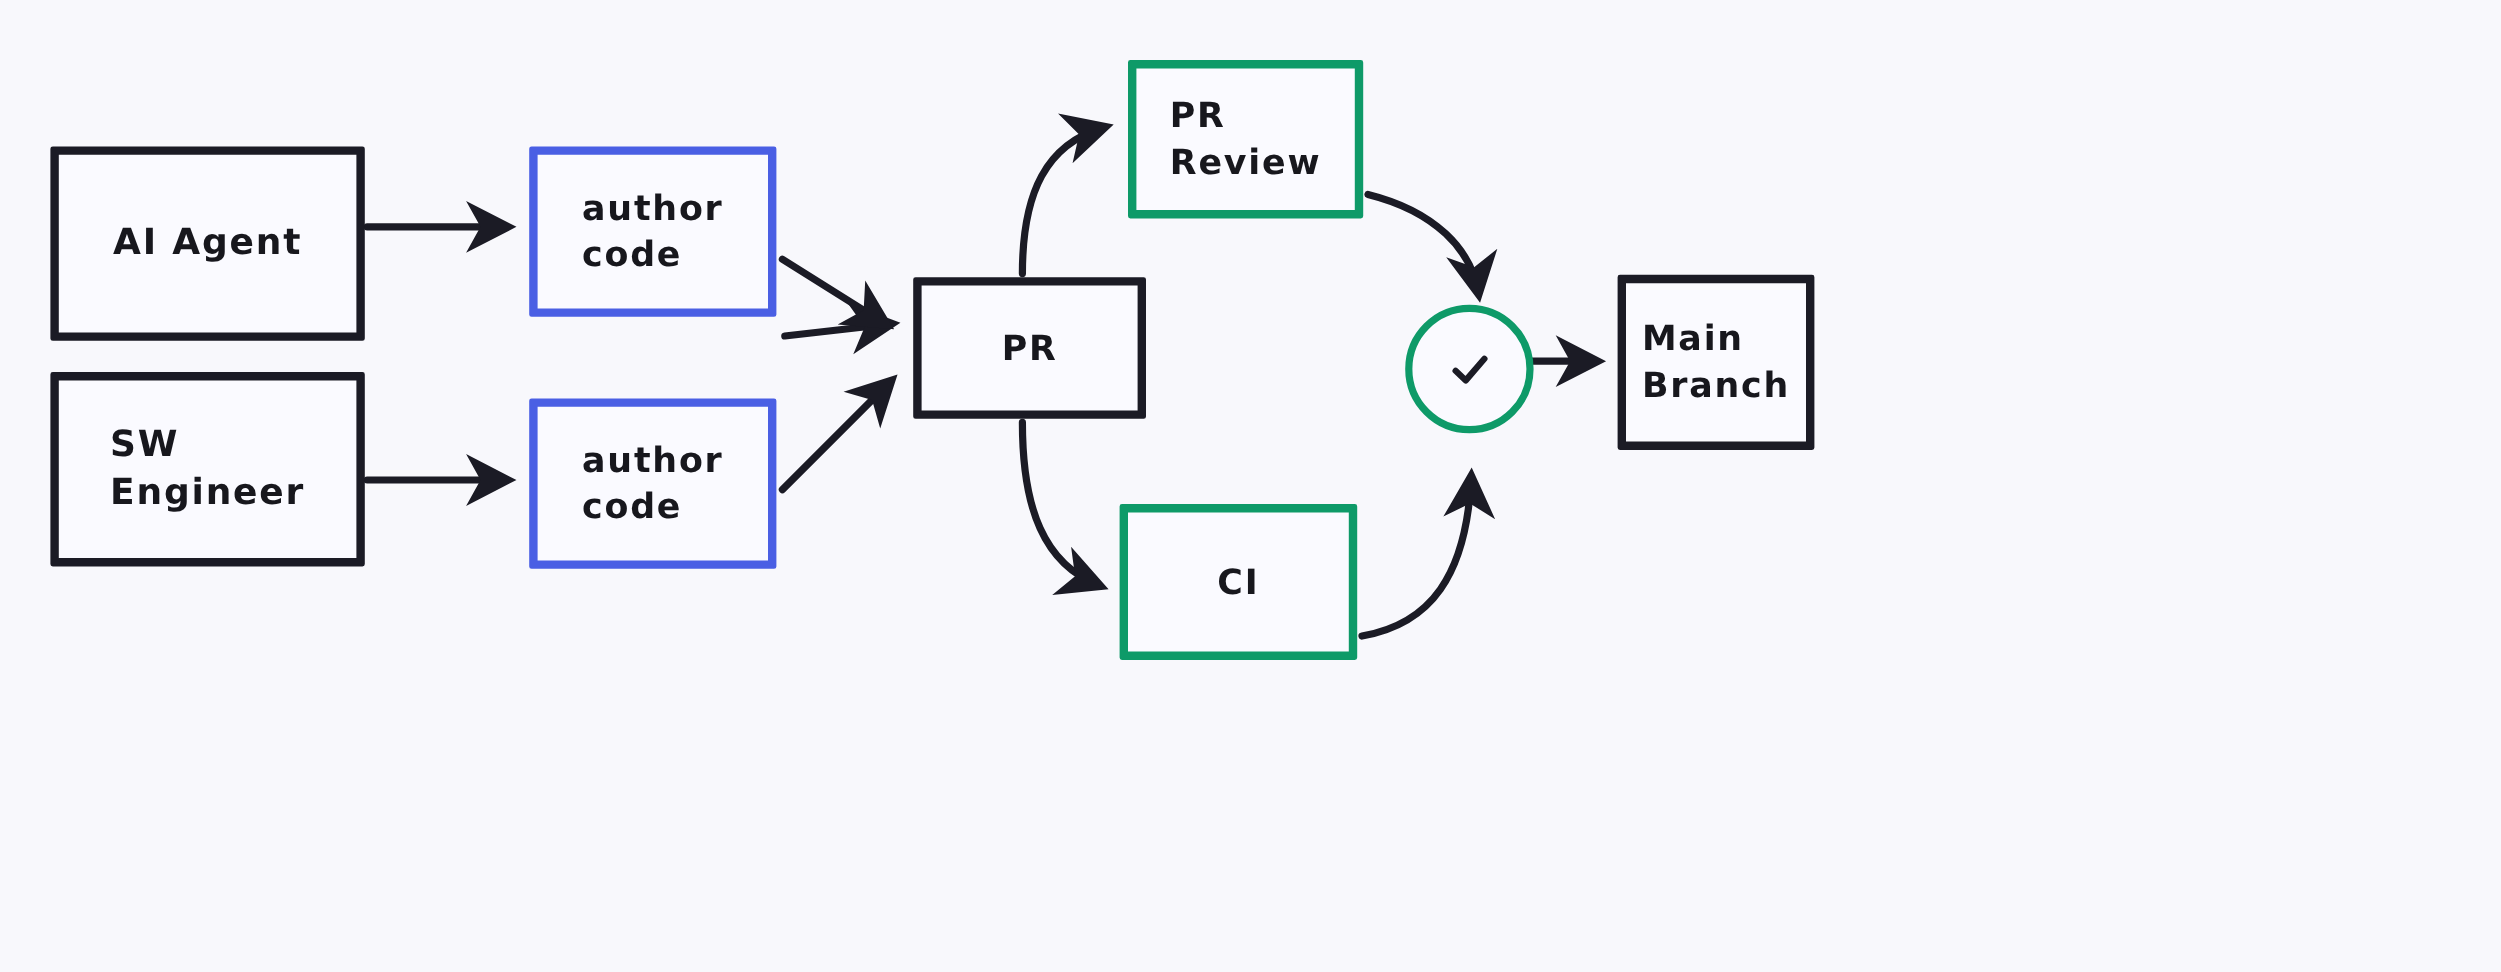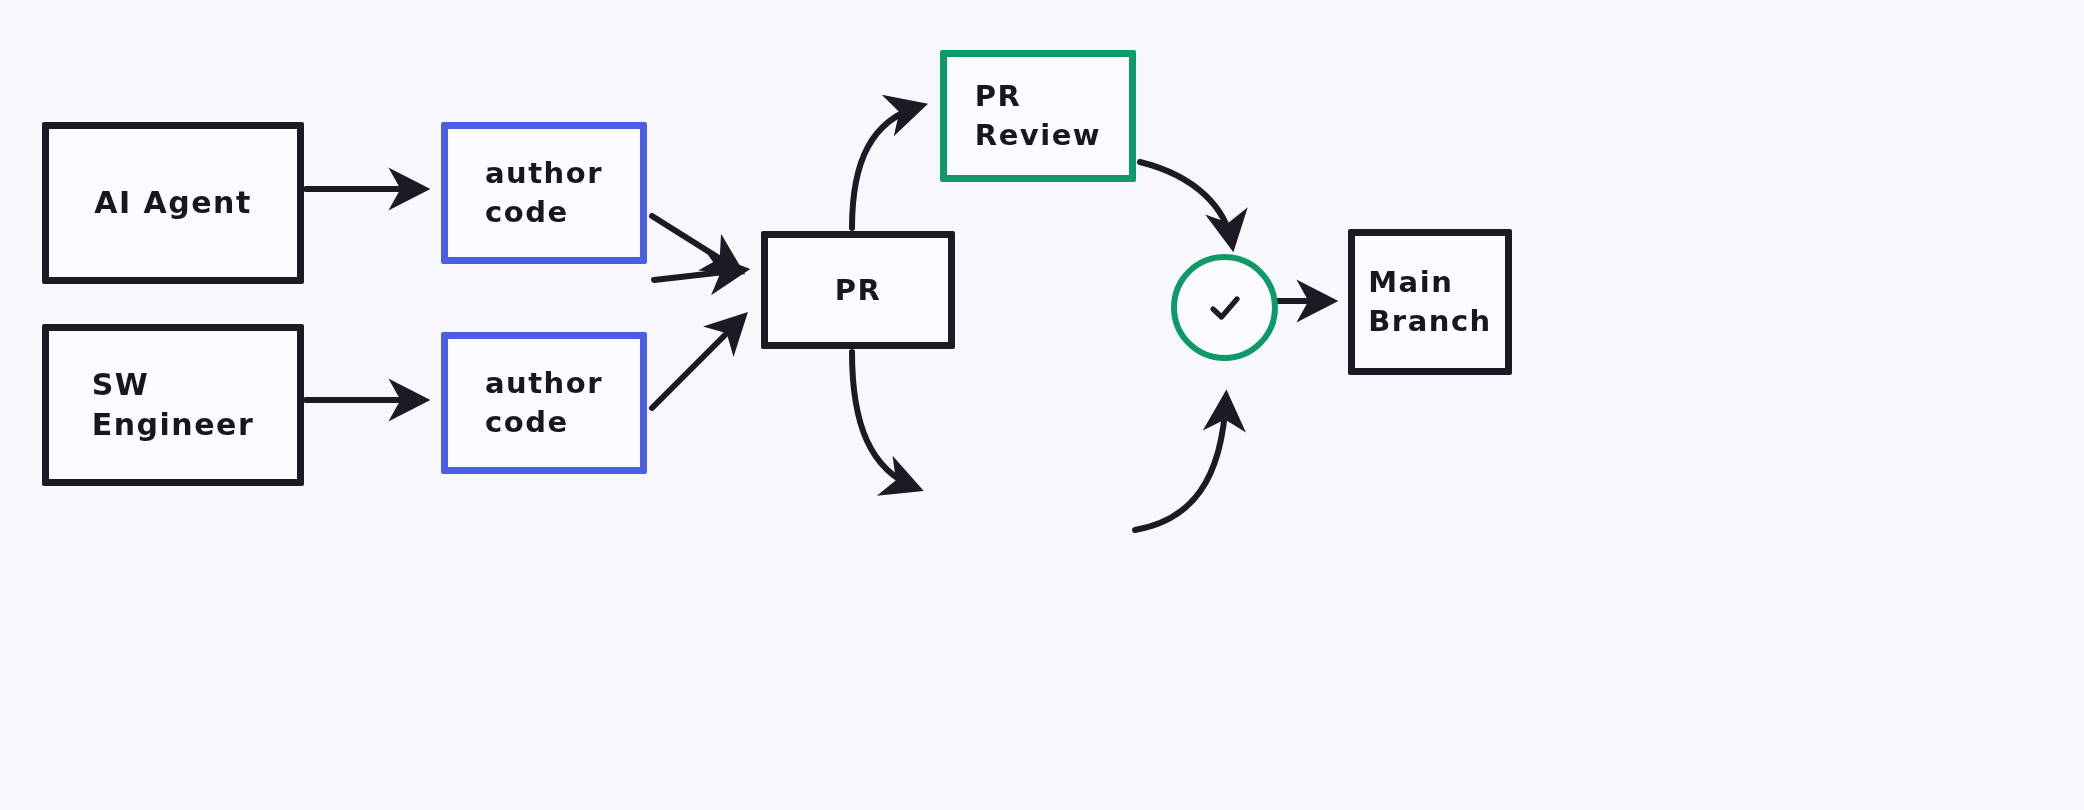--- a/index.html
+++ b/index.html
@@ -50,21 +50,21 @@
   .node-green  { border-color: #0e9a68; }
 
   .node .label {
     display: block;
     white-space: pre-line;
     padding: 0 6px;
   }
 
   
   #node-ai-agent      { left: 42px;   top: 106px; width: 262px; height: 162px; font-size: 30px; margin-top: 16px; }
-  #node-sw-engineer   { left: 42px;   top: 324px; width: 262px; height: 162px; font-size: 30px; }
+  #node-sw-engineer   { left: 42px;   top: 310px; width: 262px; height: 162px; font-size: 30px; }
   #node-author-top    { left: 441px;  top: 122px; width: 206px; height: 142px; font-size: 29px; }
   #node-author-bottom { left: 441px;  top: 332px; width: 206px; height: 142px; font-size: 29px; }
   #node-pr            { left: 761px;  top: 231px; width: 194px; height: 118px; font-size: 29px; }
   #node-pr-review     { left: 940px;  top: 50px;  width: 196px; height: 132px; font-size: 29px; }
   #node-ci            { left: 933px;  top: 420px; width: 198px; height: 130px; font-size: 29px; }
   #node-main-branch   { left: 1348px; top: 229px; width: 164px; height: 146px; font-size: 29px; }
 
   #node-check {
     position: absolute;
     left: 1171px;
@@ -143,20 +143,23 @@
 
   <div class="node node-dark" id="node-pr">
     <span class="label">PR</span>
   </div>
 
   <div class="node node-green" id="node-pr-review">
     <span class="label">PR
 Review</span>
   </div>
 
+  <div class="node node-green" id="node-ci">
+    <span class="label">CI</span>
+  </div>
 
   <div id="node-check">
     <svg width="48" height="48" viewBox="0 0 48 48">
       <path d="M12 25 L20.5 33 L36 15" fill="none" stroke="#1b1b25" stroke-width="5.2" stroke-linecap="round" stroke-linejoin="round"></path>
     </svg>
   </div>
 
   <div class="node node-dark" id="node-main-branch">
     <span class="label">Main
 Branch</span>

